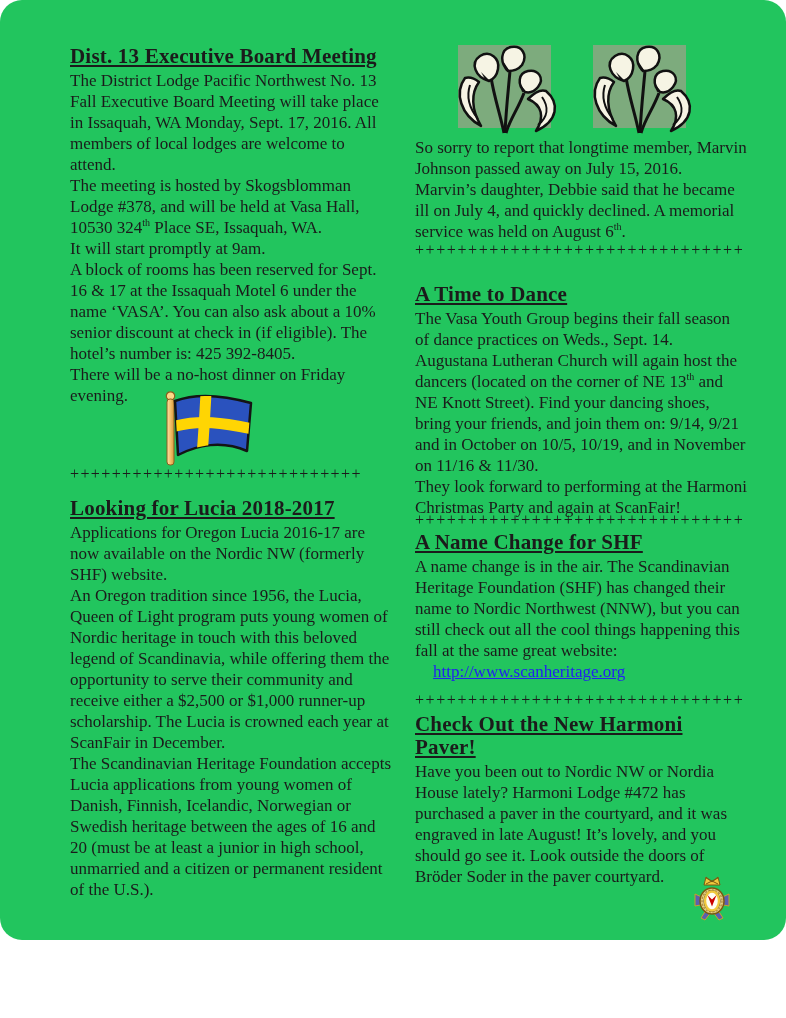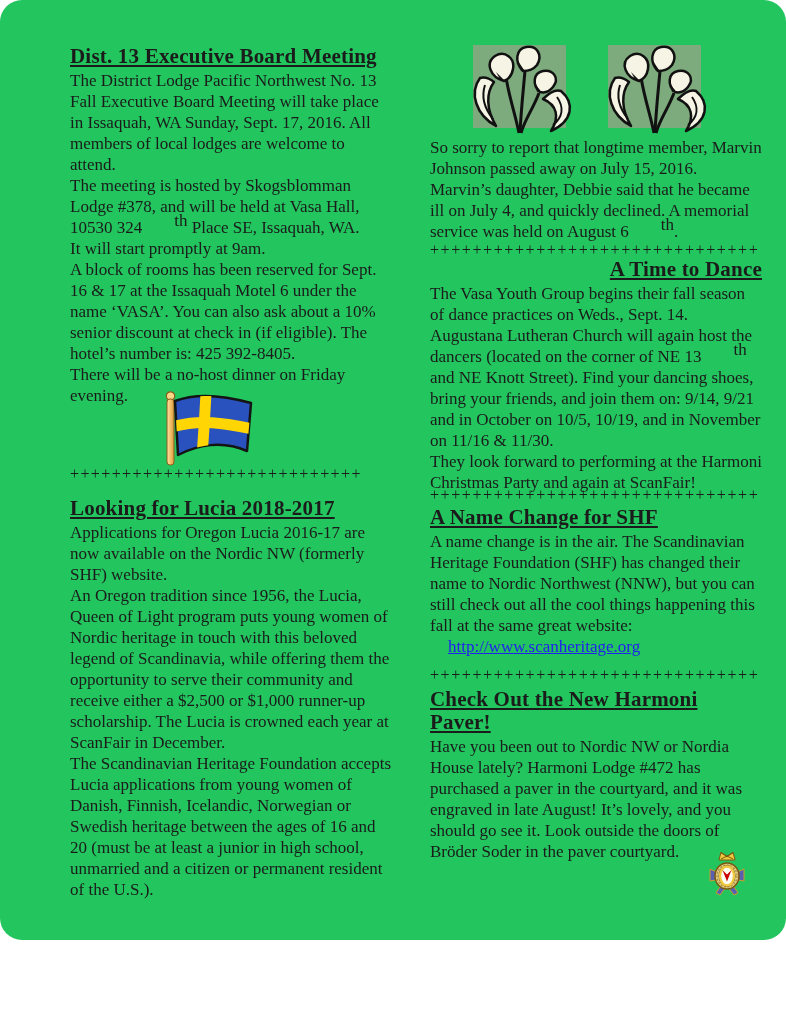--- a/index.html
+++ b/index.html
@@ -2,59 +2,59 @@
 <html><head>
 <meta charset="utf-8">
 <style>
   html,body{margin:0;padding:0;background:#ffffff;}
   .page{
     position:relative;width:786px;height:940px;background:#22c55e;
     font-family:"Liberation Serif", serif;color:#1b1b1b;overflow:hidden;border-radius:22px;
   }
   .col{position:absolute;top:45px;}
   .col-left{left:70px;width:322px;}
-  .col-right{left:430px;width:332px;}
+  .col-right{left:415px;width:332px;}
   h2{
     font-size:21px;line-height:23px;font-weight:bold;margin:0 0 2px 0;
     text-decoration:underline;text-decoration-thickness:2px;text-underline-offset:2px;
     letter-spacing:0.2px;
   }
   p{margin:0;font-size:17px;line-height:21px;}
-  sup{font-size:17px;line-height:0;margin-left:32px;}
+  sup{font-size:10px;line-height:0;}
   .sep{
     font-size:16px;line-height:16px;white-space:nowrap;overflow:hidden;
     font-family:"Liberation Serif", serif;
   }
   .sep-left{letter-spacing:1.4px;margin-top:-2px;}
   .sep-right{letter-spacing:1.6px;}
   .sep-r1{margin-top:0px;}
   .sep-r2{margin-top:-6px;}
   .sep-r3{margin-top:10px;}
   .flag-wrap{margin:-16px 0 0 90px;width:96px;height:78px;}
   .lucia-title{margin-top:15px;}
   .flowers{display:flex;gap:42px;margin-left:43px;height:83px;margin-bottom:9px;}
   .flower-box{width:93px;height:83px;overflow:visible;}
-  .dance-title{margin-top:0;text-align:right;}
+  .dance-title{margin-top:25px;}
   .name-title{margin-top:3px;}
   .paver-title{margin-top:5px;}
   .link-line{padding-left:18px;}
   .link-line a{color:#2222ee;}
   .emblem-wrap{margin:-12px 0 0 279px;width:36px;height:46px;}
   svg{display:block;overflow:visible;}
 </style>
 </head>
 <body>
 
 <div class="page">
 
   <div class="col col-left">
 
     <section>
       <h2>Dist. 13 Executive Board Meeting</h2>
-      <p>The District Lodge Pacific Northwest No. 13 Fall Executive Board Meeting will take place in Issaquah, WA Sunday, Sept. 17, 2016. All members of local lodges are welcome to attend.</p>
+      <p>The District Lodge Pacific Northwest No. 13 Fall Executive Board Meeting will take place in Issaquah, WA Monday, Sept. 17, 2016. All members of local lodges are welcome to attend.</p>
       <p><span>The meeting is hosted by Skogsblomman Lodge #378, and will be held at Vasa Hall, 10530  324</span><sup>th</sup><span> Place SE, Issaquah, WA.</span></p>
       <p>It will start promptly at 9am.</p>
       <p>A block of rooms has been reserved for Sept. 16 &amp; 17 at the Issaquah Motel 6 under the name ‘VASA’.  You can also ask about a 10% senior discount at check in (if eligible). The hotel’s number is: 425 392-8405.</p>
       <p>There will be a no-host dinner on Friday evening.</p>
     </section>
 
     <div class="flag-wrap">
       <svg width="96" height="78" viewBox="0 0 96 78">
         <defs>
           <linearGradient id="poleGrad" x1="0" y1="0" x2="1" y2="0">

